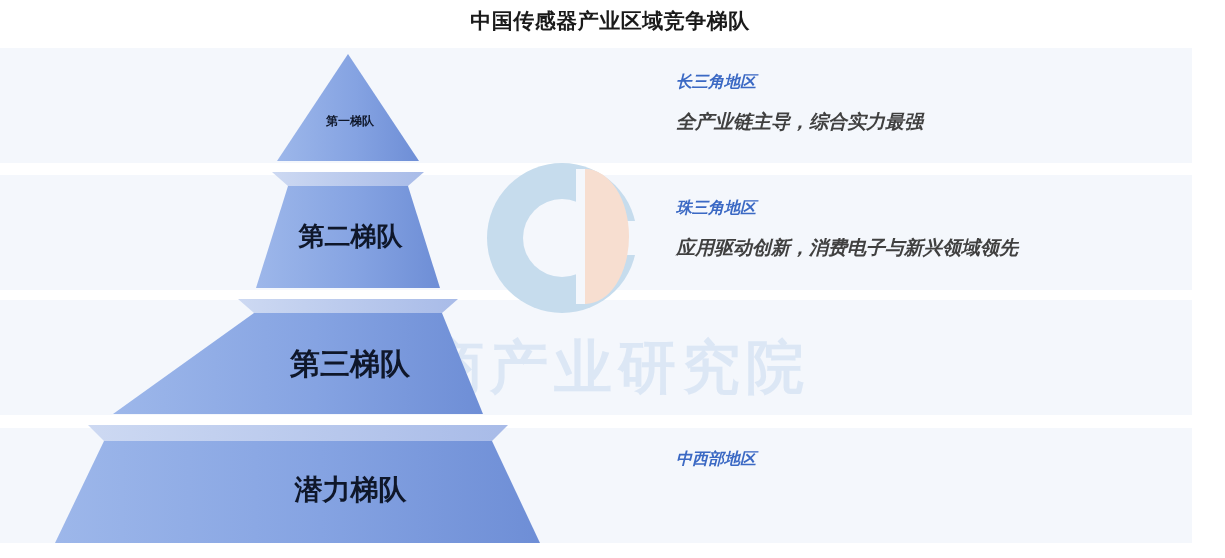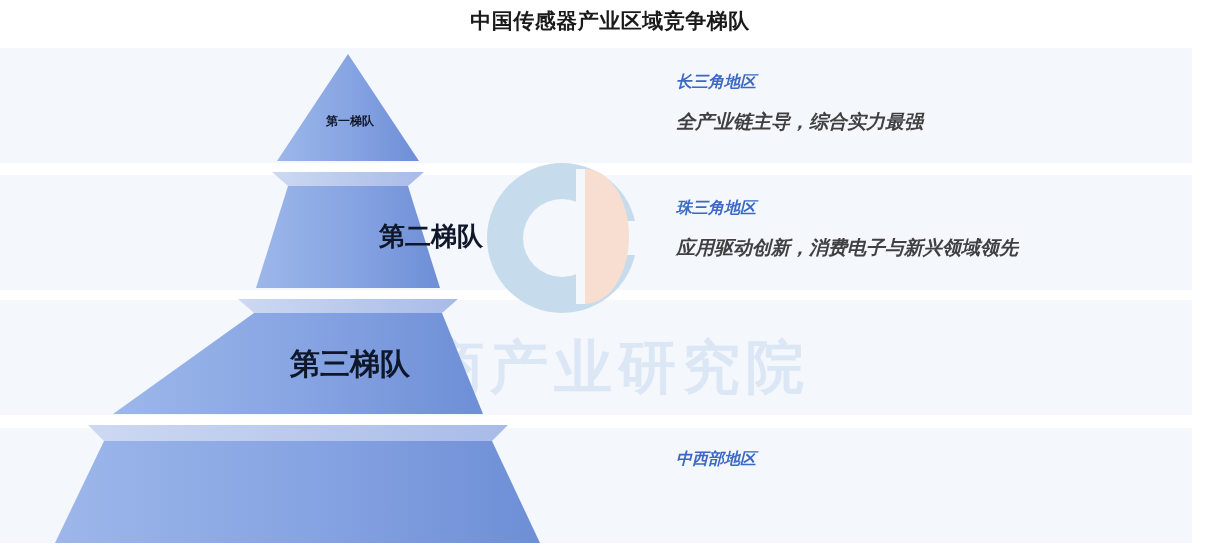--- a/index.html
+++ b/index.html
@@ -109,21 +109,21 @@
   
   .tier-label {
     position: absolute;
     color: #0f172a;
     font-weight: bold;
     text-align: center;
     z-index: 8;
     white-space: nowrap;
   }
   .tier-label.t1 { left: 285px; top: 113px; width: 130px; font-size: 12px; }
-  .tier-label.t2 { left: 218px; top: 219px; width: 265px; font-size: 26px; text-align: right; }
+  .tier-label.t2 { left: 218px; top: 219px; width: 265px; font-size: 26px; }
   .tier-label.t3 { left: 170px; top: 344px; width: 360px; font-size: 30px; font-family: Liberation Serif, serif; }
   .tier-label.t4 { left: 128px; top: 471px; width: 445px; font-size: 28px; }
 
   
   .desc {
     position: absolute;
     left: 676px;
     z-index: 10;
     color: #3b69c4;
     font-weight: bold;
@@ -188,20 +188,21 @@
     <polygon points="238,299 458,299 442,313 254,313" fill="url(#gradCap)"></polygon>
     <polygon points="254,313 442,313 483,414 113,414" fill="url(#gradTier)"></polygon>
 
     <polygon points="88,425 508,425 492,441 104,441" fill="url(#gradCap)"></polygon>
     <polygon points="104,441 492,441 540,543 55,543" fill="url(#gradTier)"></polygon>
   </svg>
 
   <div class="tier-label t1">第一梯队</div>
   <div class="tier-label t2">第二梯队</div>
   <div class="tier-label t3">第三梯队</div>
+  <div class="tier-label t4">潜力梯队</div>
 
   <div class="desc d1">
     <div class="region">长三角地区</div>
     <div class="detail">全产业链主导，综合实力最强</div>
   </div>
   <div class="desc d2">
     <div class="region">珠三角地区</div>
     <div class="detail">应用驱动创新，消费电子与新兴领域领先</div>
   </div>
   <div class="desc d4">

